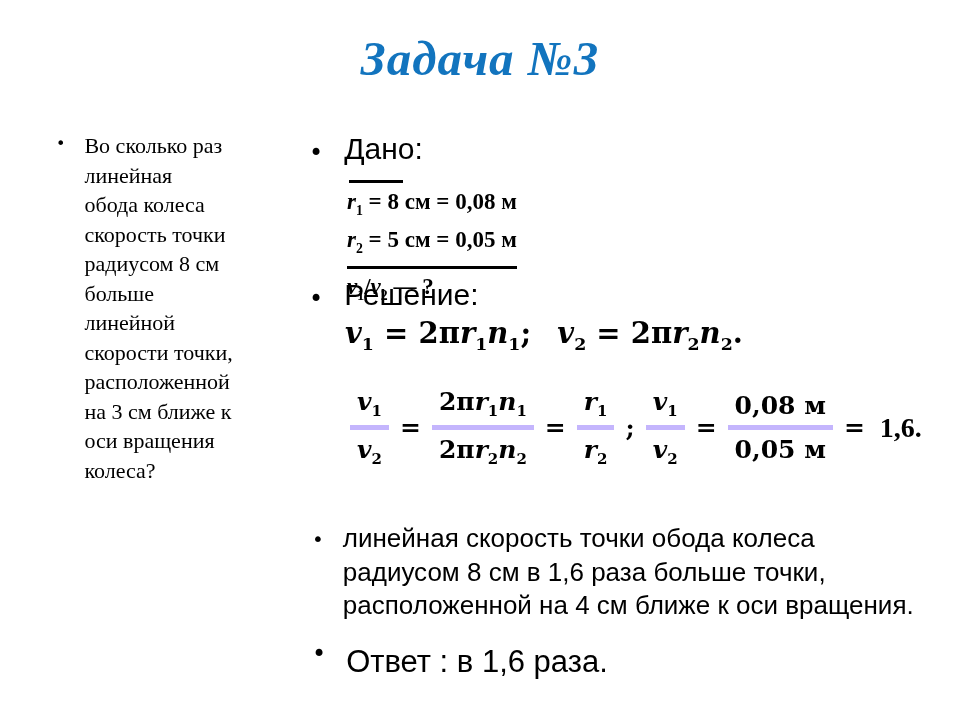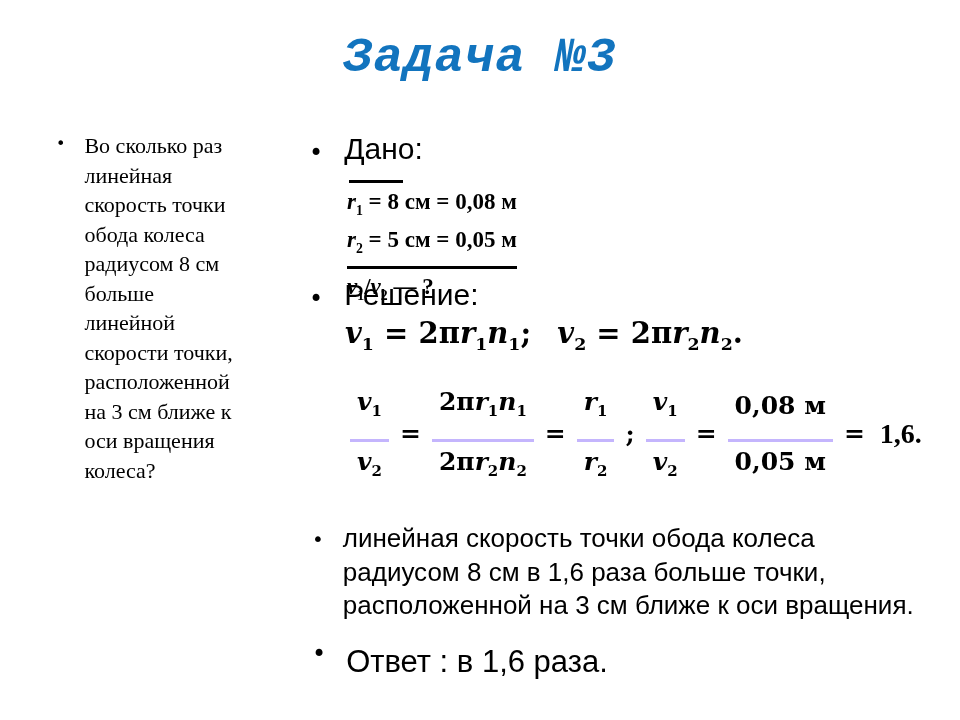--- a/index.html
+++ b/index.html
@@ -1,21 +1,21 @@
 <!DOCTYPE html>
 <html><head>
 <meta charset="utf-8">
 <style>
   html,body{margin:0;padding:0;}
   body{width:960px;height:720px;background:#ffffff;overflow:hidden;}
   .slide{position:relative;width:960px;height:720px;background:#ffffff;
          font-family:"Liberation Sans",sans-serif;color:#000;}
 
   .title{position:absolute;left:0;right:0;top:30px;margin:0;text-align:center;
-         font-family:Liberation Mono, monospace;font-style:italic;font-weight:bold;
+         font-family:Liberation Serif, serif;font-style:italic;font-weight:bold;
          font-size:49px;letter-spacing:1px;}
 
   .row{position:absolute;display:flex;}
 
   .bullet{flex:none;font-family:"DejaVu Sans",sans-serif;color:#000;line-height:1;}
 
   
   .problem{left:56px;top:131px;width:215px;gap:19px;}
   .problem .bullet{font-size:16px;margin-top:5px;}
   .problem-lines{font-family:"Liberation Serif",serif;font-size:22px;line-height:29.5px;}
@@ -37,21 +37,21 @@
                font-size:23px;line-height:29px;font-family:Liberation Serif, serif;}
   .overline-seg{width:54px;border-top:3px solid #000;margin:0 0 4px 2px;}
   .hrule{border-top:3px solid #000;margin:4px 0 3px 0;width:100%;}
 
   .velocity-eq{position:absolute;left:345px;top:316px;font-size:29px;}
   .velocity-eq .gap{margin-right:16px;}
 
   .ratio-eq{position:absolute;left:350px;top:386px;display:flex;align-items:center;
             font-size:25px;gap:6px;}
   .frac{display:inline-flex;flex-direction:column;align-items:center;}
-  .frac .num{display:block;padding:1px 7px 19px;border-bottom:3px solid #c4b5fd;text-align:center;}
+  .frac .num{display:block;padding:1px 7px 5px;border-bottom:5px solid #c4b5fd;text-align:center;}
   .frac .den{display:block;padding:5px 7px 1px;text-align:left;}
   .op{margin:0 5px;}
   .result{font-size:28px;margin-left:4px;font-family:Liberation Serif, serif;}
 
   
   .conclusion{left:312px;top:522px;gap:19px;}
   .conclusion .bullet{font-size:20px;margin-top:7px;}
   .conclusion-lines{font-size:26px;line-height:33.5px;}
 
   .answer{left:312px;top:632px;gap:20px;}
@@ -63,22 +63,22 @@
 
 <div class="slide">
 
   <h1 class="title" style="color: rgb(18, 116, 190);">Задача №3</h1>
 
   <div class="row problem">
     <span class="bullet">•</span>
     <div class="problem-lines">
       <div>Во сколько раз</div>
       <div>линейная</div>
+      <div>обода колеса</div>
       <div>скорость точки</div>
-      <div>обода колеса</div>
       <div>радиусом 8 см</div>
       <div>больше</div>
       <div>линейной</div>
       <div>скорости точки,</div>
       <div>расположенной</div>
       <div>на 3 см ближе к</div>
       <div>оси вращения</div>
       <div>колеса?</div>
     </div>
   </div>
@@ -130,21 +130,21 @@
     </span>
     <span class="op">=</span>
     <span class="result">1,6.</span>
   </div>
 
   <div class="row conclusion">
     <span class="bullet">•</span>
     <div class="conclusion-lines">
       <div>линейная скорость точки обода колеса</div>
       <div>радиусом 8 см в 1,6 раза больше точки,</div>
-      <div>расположенной на 3 см ближе к оси вращения.</div>
+      <div>расположенной на 4 см ближе к оси вращения.</div>
     </div>
   </div>
 
   <div class="row answer">
     <span class="bullet">•</span>
     <span class="answer-text">Ответ : в 1,6 раза.</span>
   </div>
 
 </div>
 

